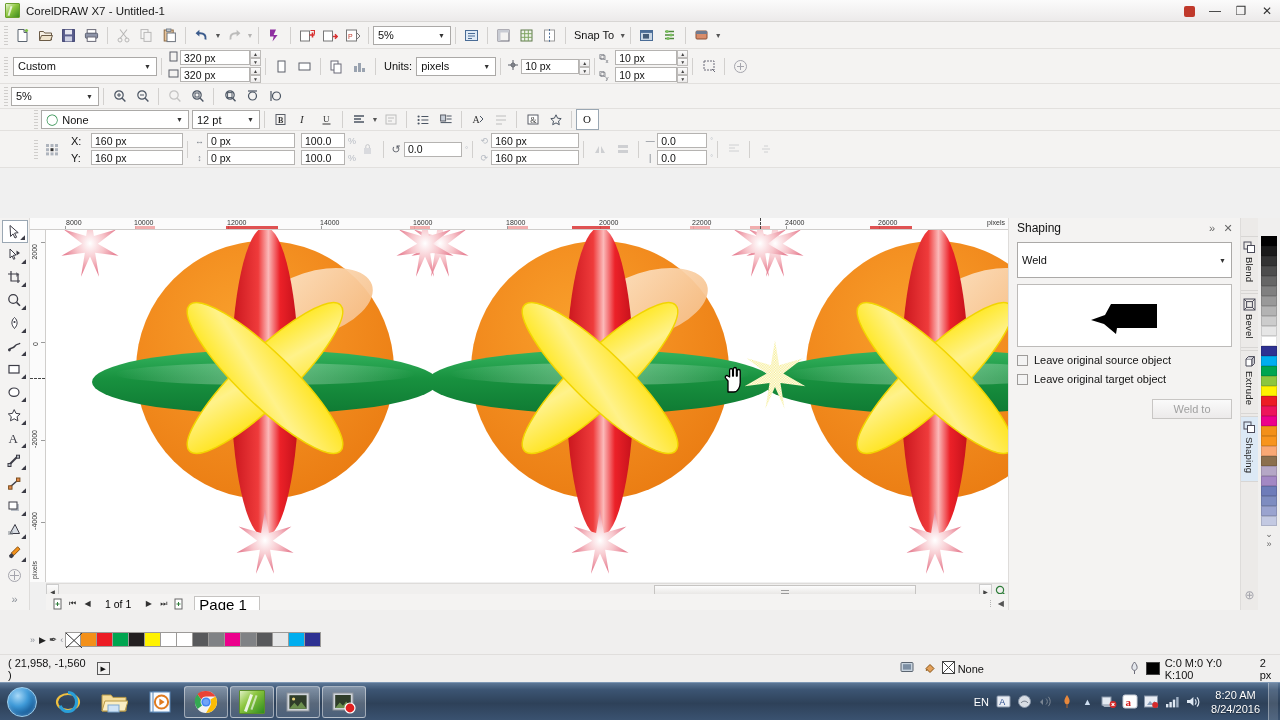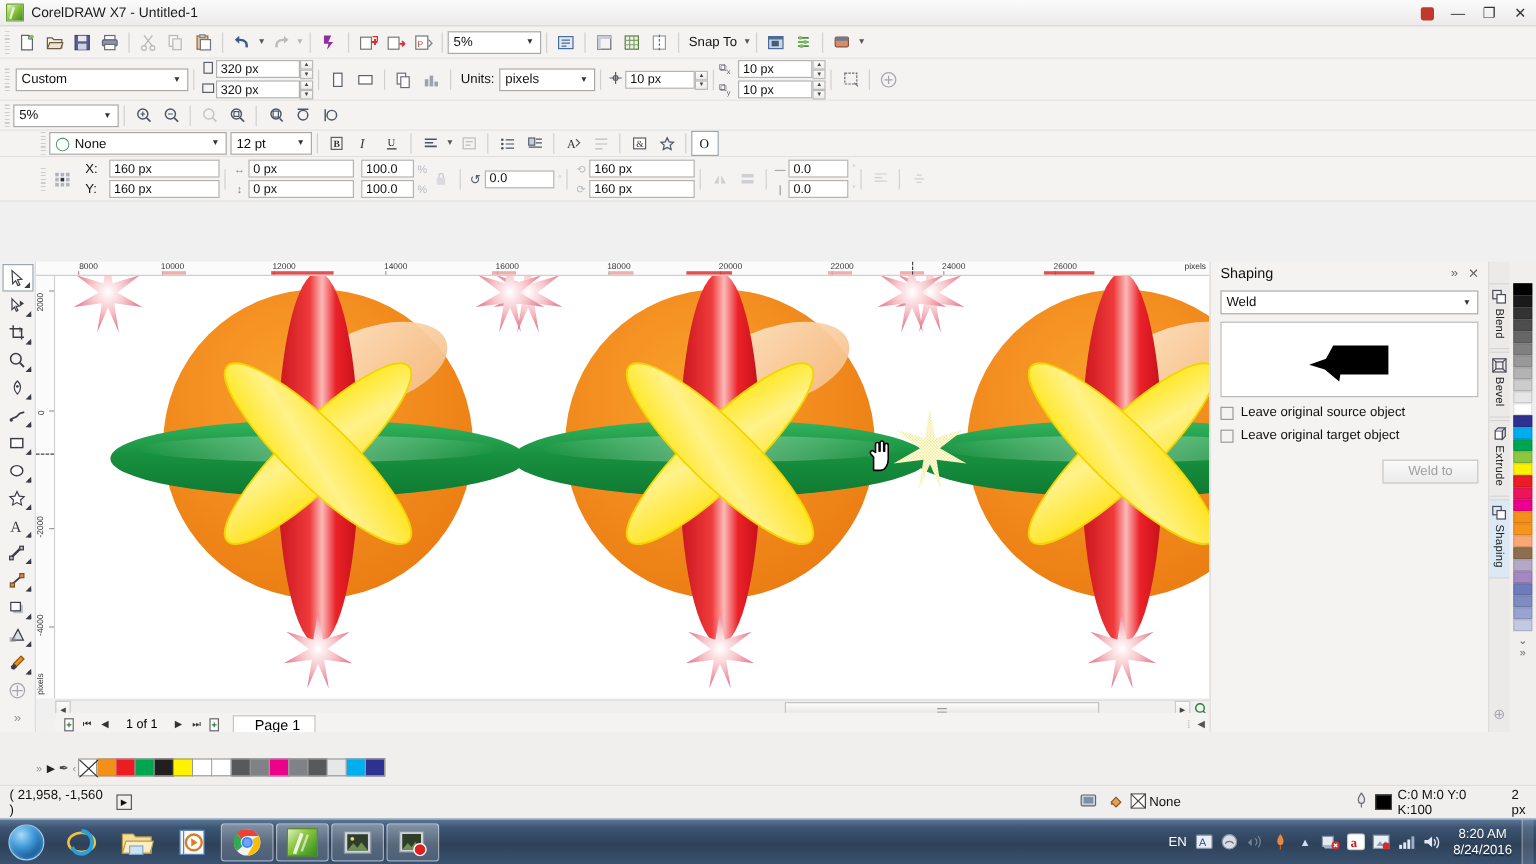--- a/index.html
+++ b/index.html
@@ -142,22 +142,22 @@
     font-size: 6px; color: #444;
   }
 
   .pagebar {
     position: absolute; left: 46px; right: 272px; bottom: -3px; height: 19px;
     background: #f4f3f2; display: flex; align-items: center; font-size: 10.5px; padding-left: 4px;
   }
   .pgbtn { width: 15px; height: 15px; display: flex; align-items: center; justify-content: center;
     color: #333; font-size: 8px; }
   .pgtab {
-    height: 16px; padding: 0 12px 0 17px; background: #fff; border: 1px solid #c6c4c2;
-    border-bottom: none; display: flex; align-items: center; font-size: 12px;
+    height: 16px; padding: 0 12px 0 4px; background: #fff; border: 1px solid #c6c4c2;
+    border-bottom: none; display: flex; align-items: center; font-size: 15px;
     margin-left: 8px; position: relative;
   }
 
   
   .docker {
     position: absolute; right: 40px; top: 0; width: 232px; bottom: 0;
     background: #f4f3f2; border-left: 1px solid #dedcda;
   }
   .dk-head { height: 20px; display: flex; align-items: center; padding: 0 4px 0 8px; }
   .dk-title { flex: 1; font-size: 12px; color: #111; }
@@ -1061,21 +1061,21 @@
       </div>
     </div>
 
     <div class="docker">
       <div class="dk-head">
         <span class="dk-title">Shaping</span>
         <span class="dk-ico">»</span>
         <span class="dk-ico">✕</span>
       </div>
       <div class="dk-body">
-        <div class="combo" style="width:100%;height:20px">
+        <div class="combo" style="width:100%;height:36px">
           <span class="cv">Weld</span>
           <span class="arw">▼</span>
         </div>
         <div class="preview">
           <svg width="72" height="40" viewBox="0 0 72 40">
             <path d="M22 8h46v24H28l-1 6-12-10-13-4 14-5z" fill="#000"></path>
           </svg>
         </div>
         <div class="chkrow">
           <span class="chkbox"></span>

